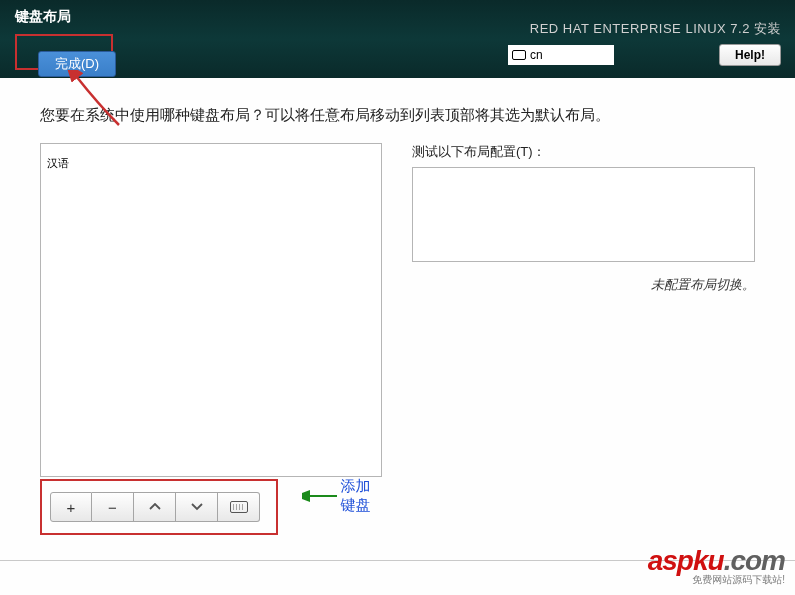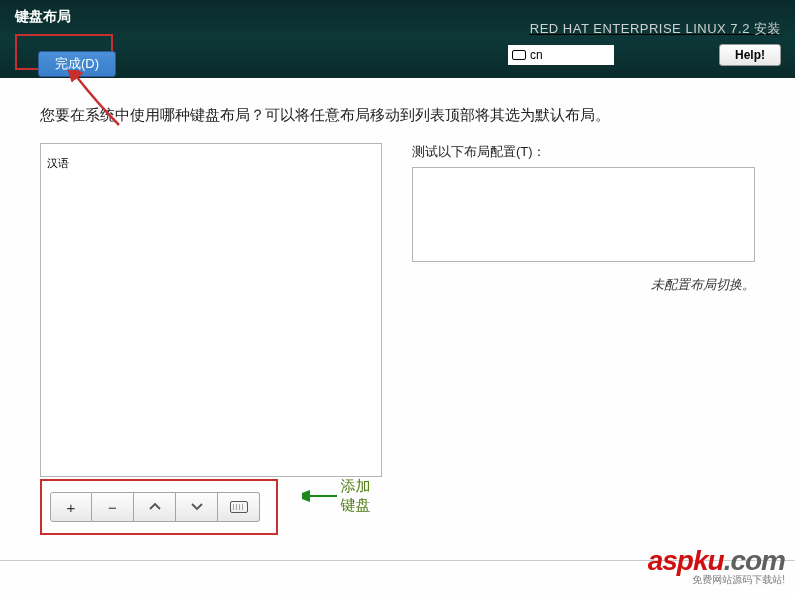--- a/index.html
+++ b/index.html
@@ -49,21 +49,20 @@
       align-items: center;
       justify-content: center;
     }
     .header-right {
       position: absolute;
       right: 14px;
       top: 20px;
       display: flex;
       align-items: flex-start;
       gap: 12px;
-      text-decoration: underline;
     }
     .product-label {
       color: #d0d0d0;
       font-size: 13px;
       letter-spacing: 0.5px;
       white-space: nowrap;
     }
     .header-row2 {
       position: absolute;
       right: 14px;
@@ -180,21 +179,21 @@
       opacity: 0.5;
     }
     .arrow-green {
       position: absolute;
       left: 262px;
       bottom: 20px;
       display: flex;
       align-items: center;
     }
     .arrow-green-label {
-      color: #4d7c0f;
+      color: #1d4ed8;
       font-size: 15px;
       margin-left: 4px;
     }
     .test-label {
       font-size: 13px;
       color: #222;
       margin-bottom: 6px;
     }
     .test-area {
       width: 343px;

